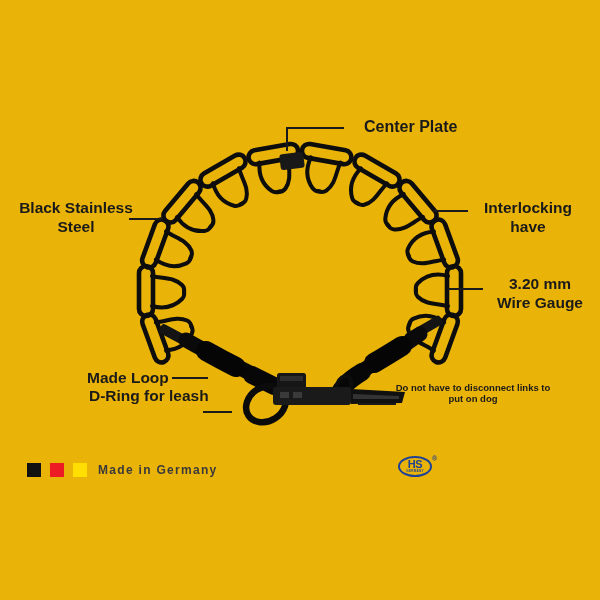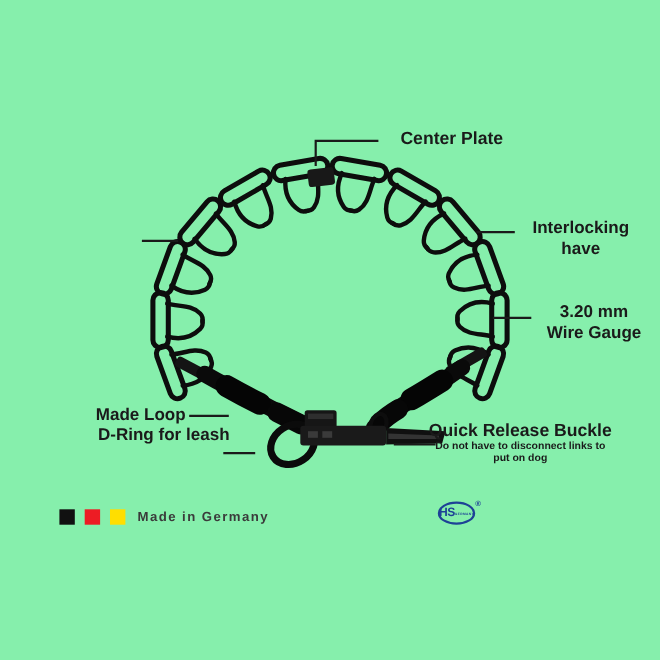--- a/index.html
+++ b/index.html
@@ -1,40 +1,40 @@
 <!DOCTYPE html>
 <html><head>
 <meta charset="utf-8">
 <style>
   html,body{margin:0;padding:0;background:#fff;}
   .canvas{
-    position:relative;width:600px;height:600px;background:#86efac;
+    position:relative;width:600px;height:600px;background:#eab308;
     font-family:"Liberation Sans",sans-serif;overflow:hidden;
   }
   .art{position:absolute;left:0;top:0;}
   .lbl{
     position:absolute;font-weight:bold;color:#1a1a1a;
     font-size:15.5px;line-height:19px;white-space:pre-line;
   }
   #lbl-center-plate{left:364px;top:117px;font-size:16px;}
   #lbl-material{left:6px;top:198px;width:140px;text-align:center;}
   #lbl-interlocking{left:458px;top:198px;width:140px;text-align:center;}
   #lbl-wire{left:470px;top:274px;width:140px;text-align:center;}
   #lbl-nylon{left:87px;top:368px;}
   #lbl-dring{left:89px;top:386px;}
   #qrb{left:382px;top:383px;width:182px;text-align:center;position:absolute;color:#1a1a1a;}
   #qrb .qrb-title{font-size:16px;font-weight:bold;line-height:18px;}
   #qrb .qrb-note{font-size:9.5px;font-weight:bold;line-height:10.5px;white-space:pre-line;margin-top:0;}
-  #footer-left{position:absolute;left:27px;top:463px;display:flex;align-items:center;gap:9px;margin-left:27px;}
+  #footer-left{position:absolute;left:27px;top:463px;display:flex;align-items:center;gap:9px;}
   .flag-sq{width:14px;height:14px;display:inline-block;}
   .made{font-size:12px;letter-spacing:1.3px;color:#3a3a3a;font-weight:600;margin-left:2px;white-space:nowrap;}
   #logo{position:absolute;left:398px;top:456px;display:flex;align-items:center;}
   .hs-oval{
     width:34px;height:21px;border:2.5px solid #1e4296;border-radius:50%;
-    display:flex;flex-direction:row;align-items:center;justify-content:center;
+    display:flex;flex-direction:column;align-items:center;justify-content:center;
     font-weight:bold;box-sizing:border-box;
   }
   .hs-text{font-size:11px;line-height:9px;letter-spacing:-0.5px;}
   .hs-country{font-size:3px;line-height:4px;letter-spacing:0.3px;}
   .reg{font-size:7px;font-weight:bold;align-self:flex-start;margin-top:-1px;}
   .brand{font-size:25px;font-weight:bold;letter-spacing:-0.5px;margin-left:3px;white-space:nowrap;}
 </style>
 </head>
 <body>
 
@@ -139,28 +139,29 @@
       <path d="M129,219 L162,219"></path>
       <path d="M433,211 L468,211"></path>
       <path d="M448,289 L483,289"></path>
       <path d="M172,378 L208,378"></path>
       <path d="M203,412 L232,412"></path>
       <path d="M358,404 L396,404"></path>
     </g>
   </svg>
 
   <div class="lbl" id="lbl-center-plate">Center Plate</div>
+  <div class="lbl" id="lbl-material">Black Stainless
+Steel</div>
   <div class="lbl" id="lbl-interlocking">Interlocking
 have</div>
   <div class="lbl" id="lbl-wire">3.20 mm
 Wire Gauge</div>
   <div class="lbl" id="lbl-nylon">Made Loop</div>
   <div class="lbl" id="lbl-dring">D-Ring for leash</div>
   <div id="qrb">
-    <div class="qrb-title">Quick Release Buckle</div>
     <div class="qrb-note">Do not have to disconnect links to
 put on dog</div>
   </div>
 
   <div id="footer-left">
     <span class="flag-sq" style="background: rgb(17, 17, 17);"></span>
     <span class="flag-sq" style="background: rgb(237, 28, 36);"></span>
     <span class="flag-sq" style="background: rgb(255, 222, 0);"></span>
     <span class="made">Made in Germany</span>
   </div>

